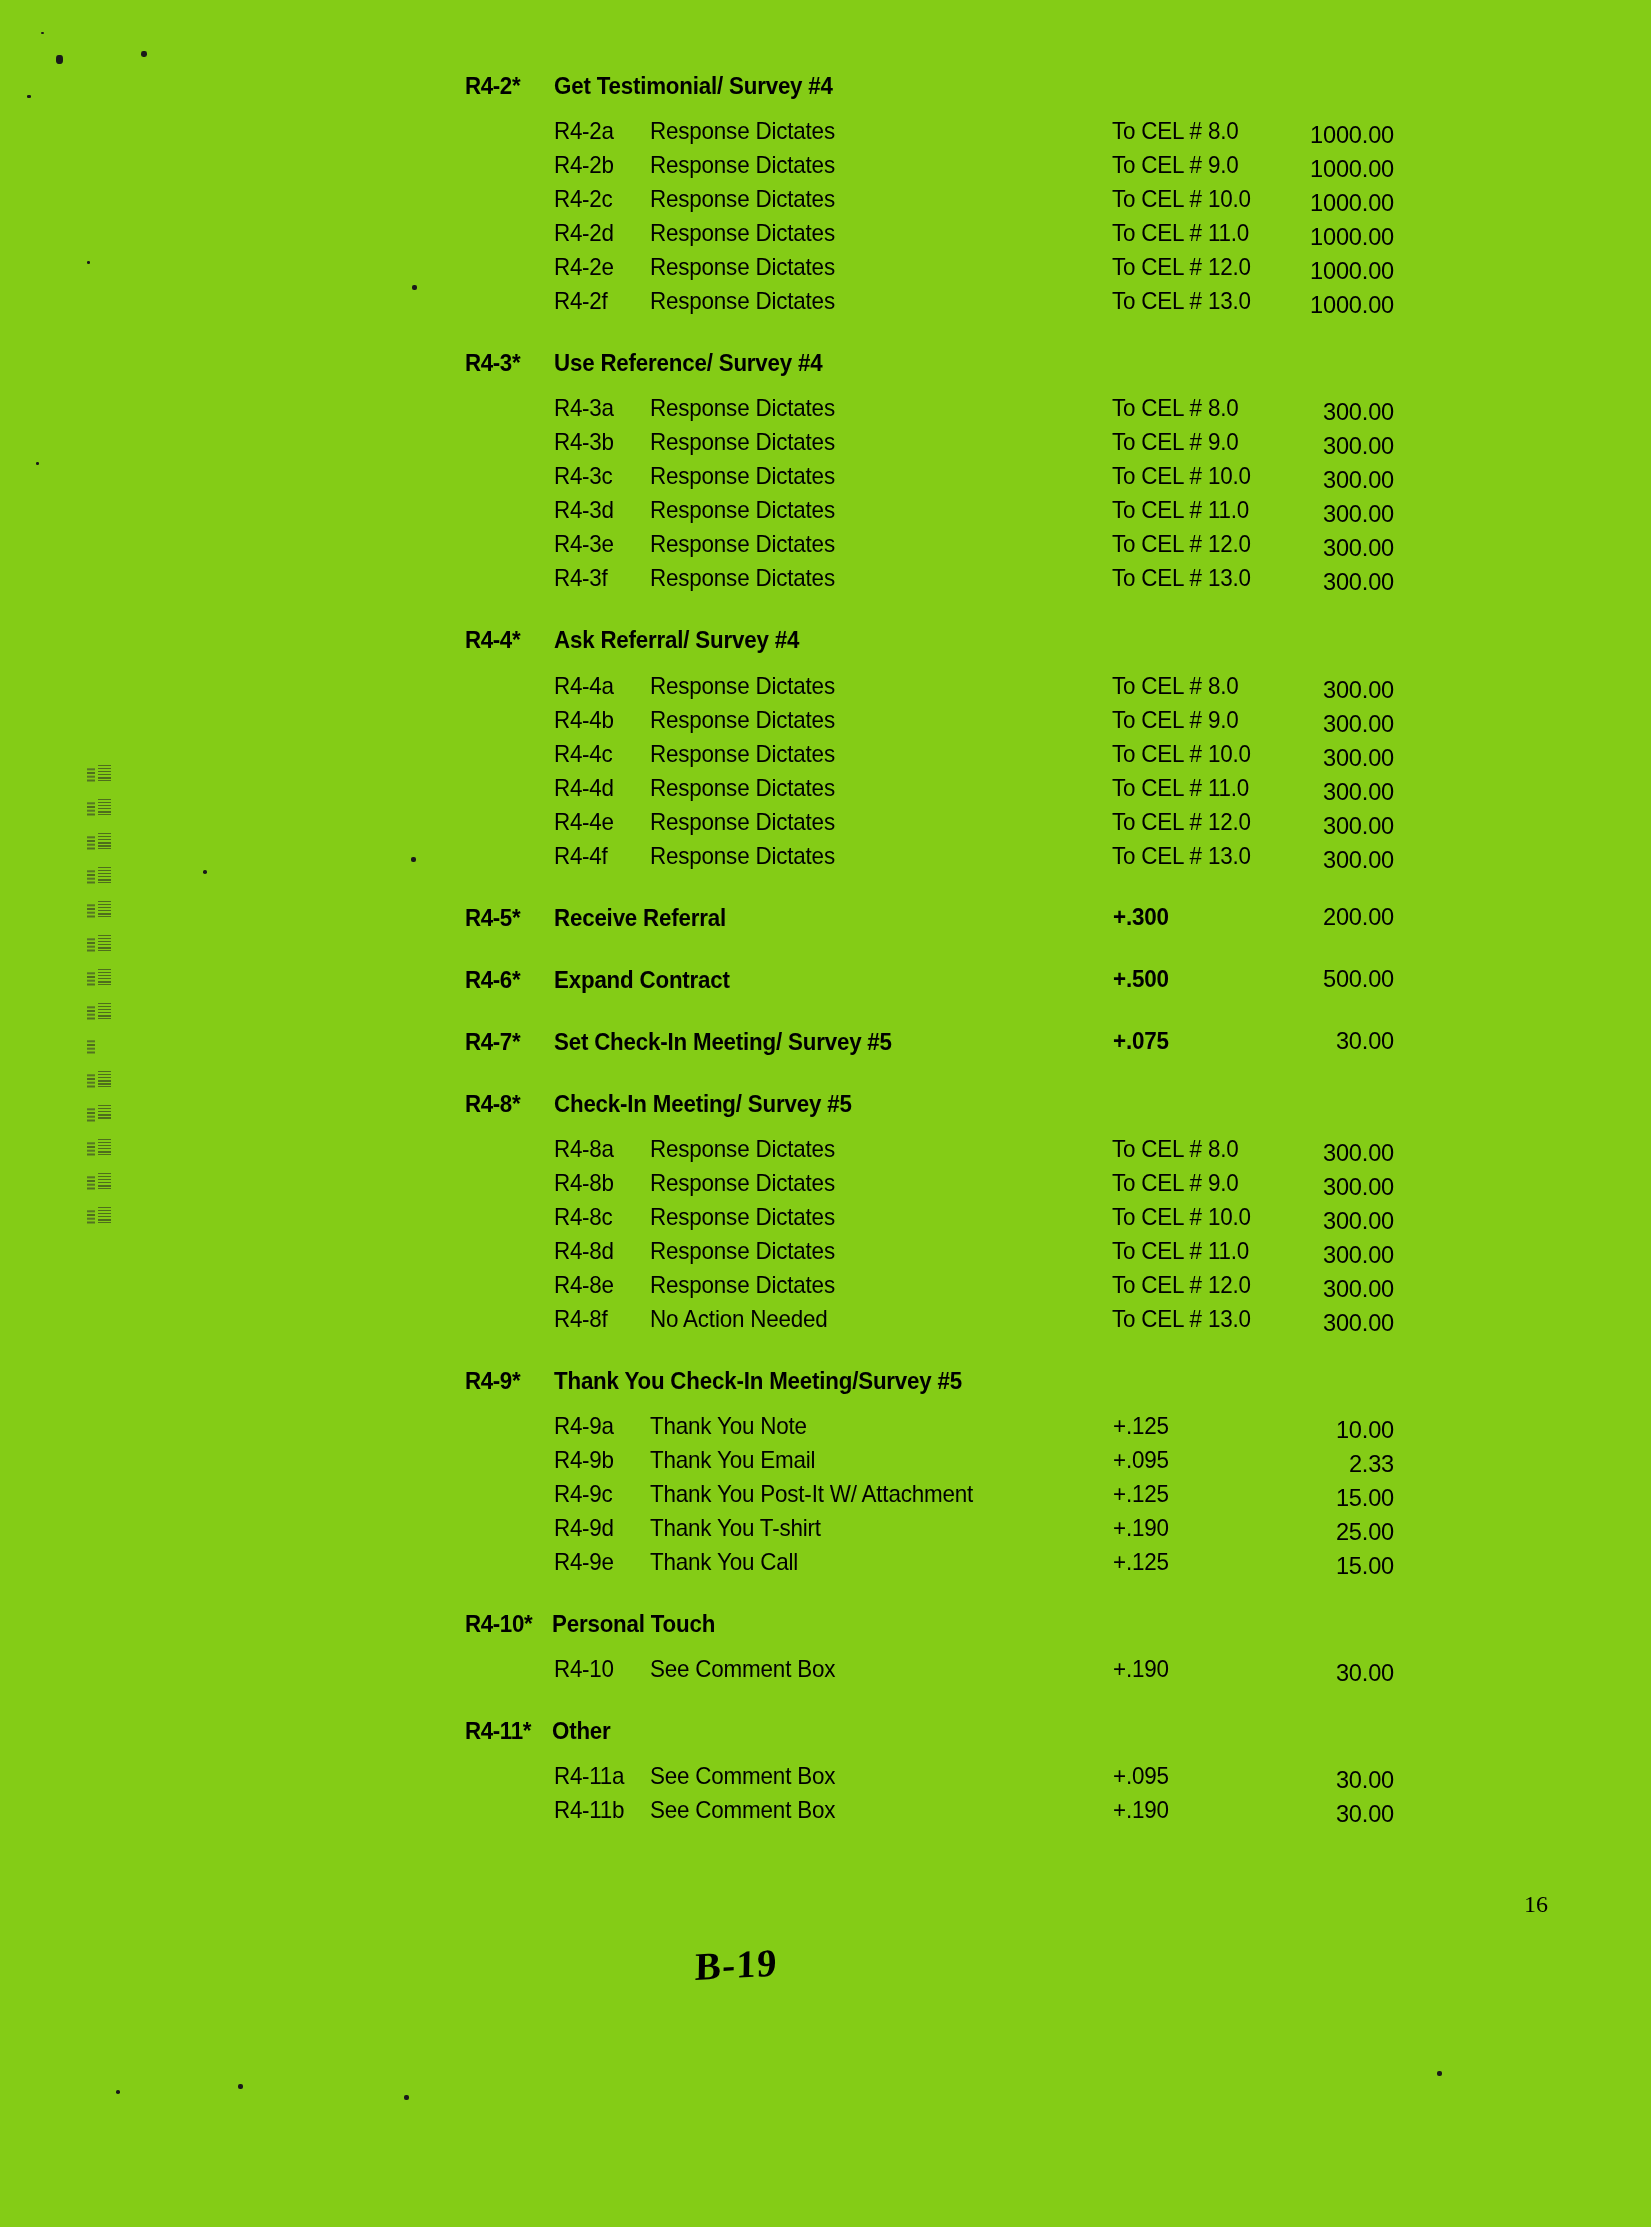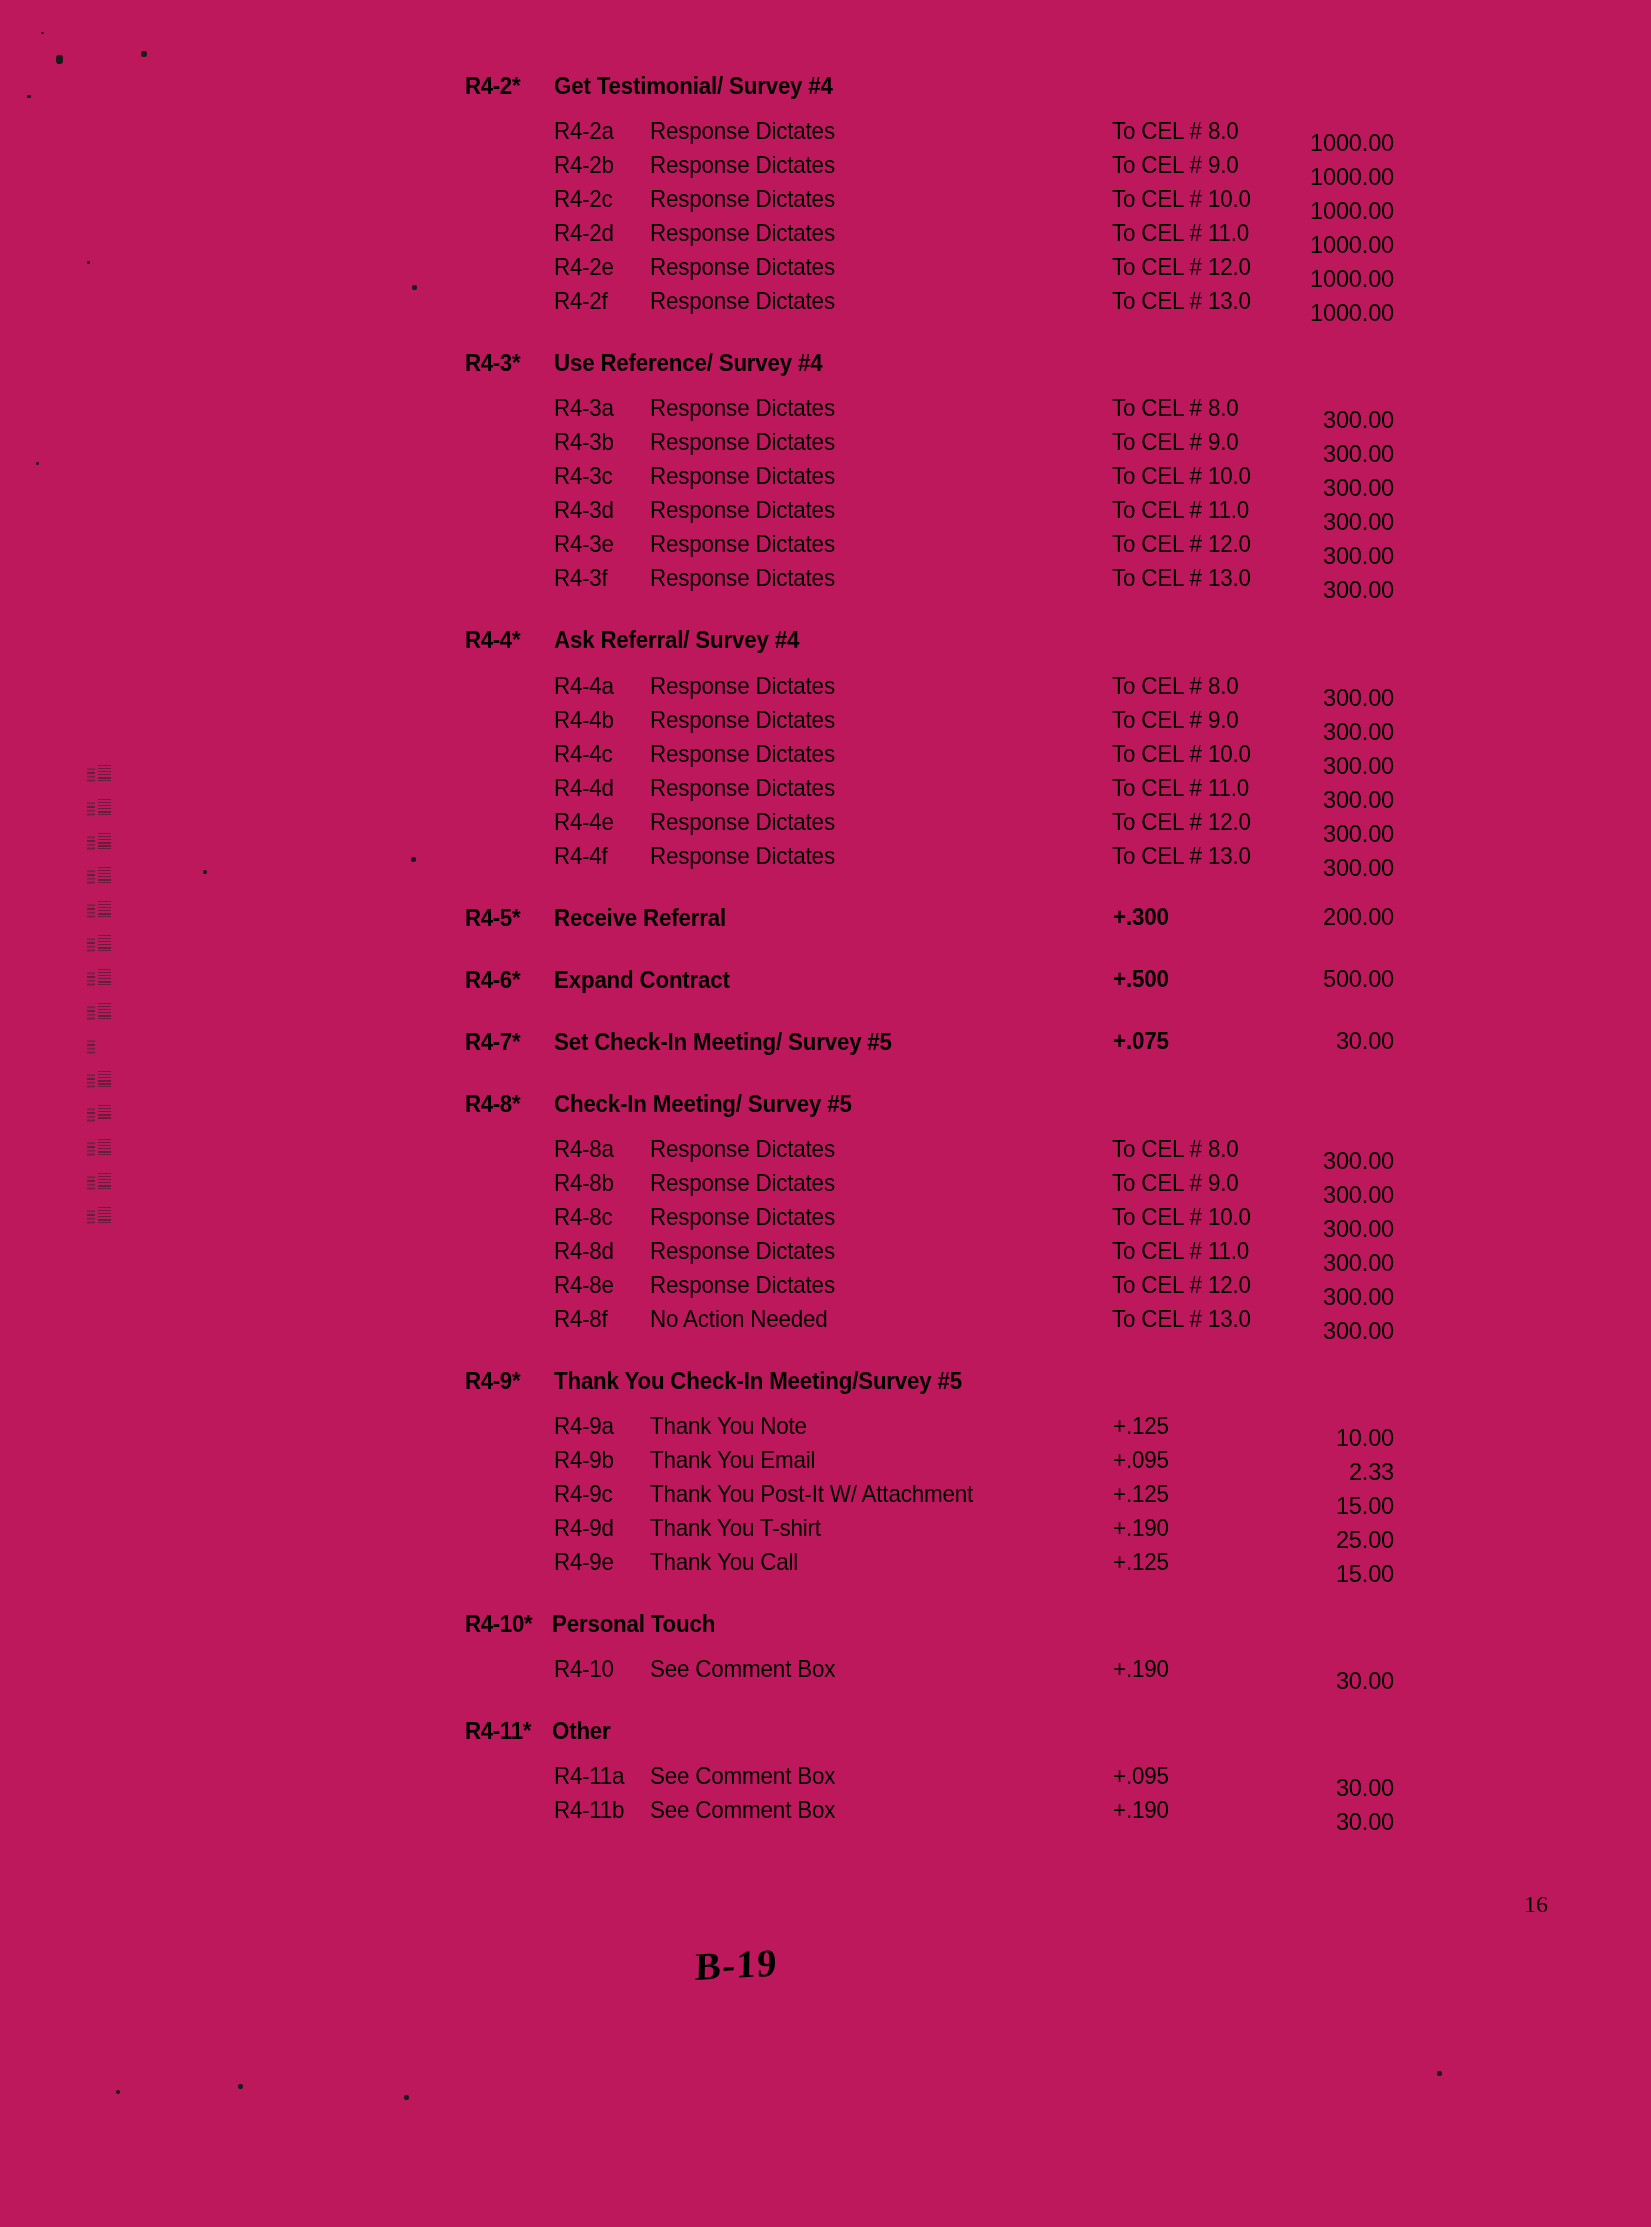--- a/index.html
+++ b/index.html
@@ -9,21 +9,21 @@
     background: #ffffff;
   }
   body {
     font-family: "Liberation Sans", sans-serif;
     color: #000000;
   }
   #page {
     position: relative;
     width: 1651px;
     height: 2227px;
-    background: #be185d;
+    background: #84cc16;
     overflow: hidden;
   }
 
   
   .speckle {
     position: absolute;
     background: #1a1a1a;
     border-radius: 40%;
   }
   .margin-artifact {
@@ -136,21 +136,21 @@
     top: 0;
     font-size: 23.6px;
     letter-spacing: -0.2px;
     transform: scaleX(0.95);
     transform-origin: left center;
   }
   .row .amount {
     position: absolute;
     left: 1238px;
     width: 156px;
-    top: 12px;
+    top: 4px;
     text-align: right;
     font-size: 23.6px;
     letter-spacing: -0.2px;
   }
 
   
   .group-head .factor {
     position: absolute;
     left: 1113px;
     top: 0;

